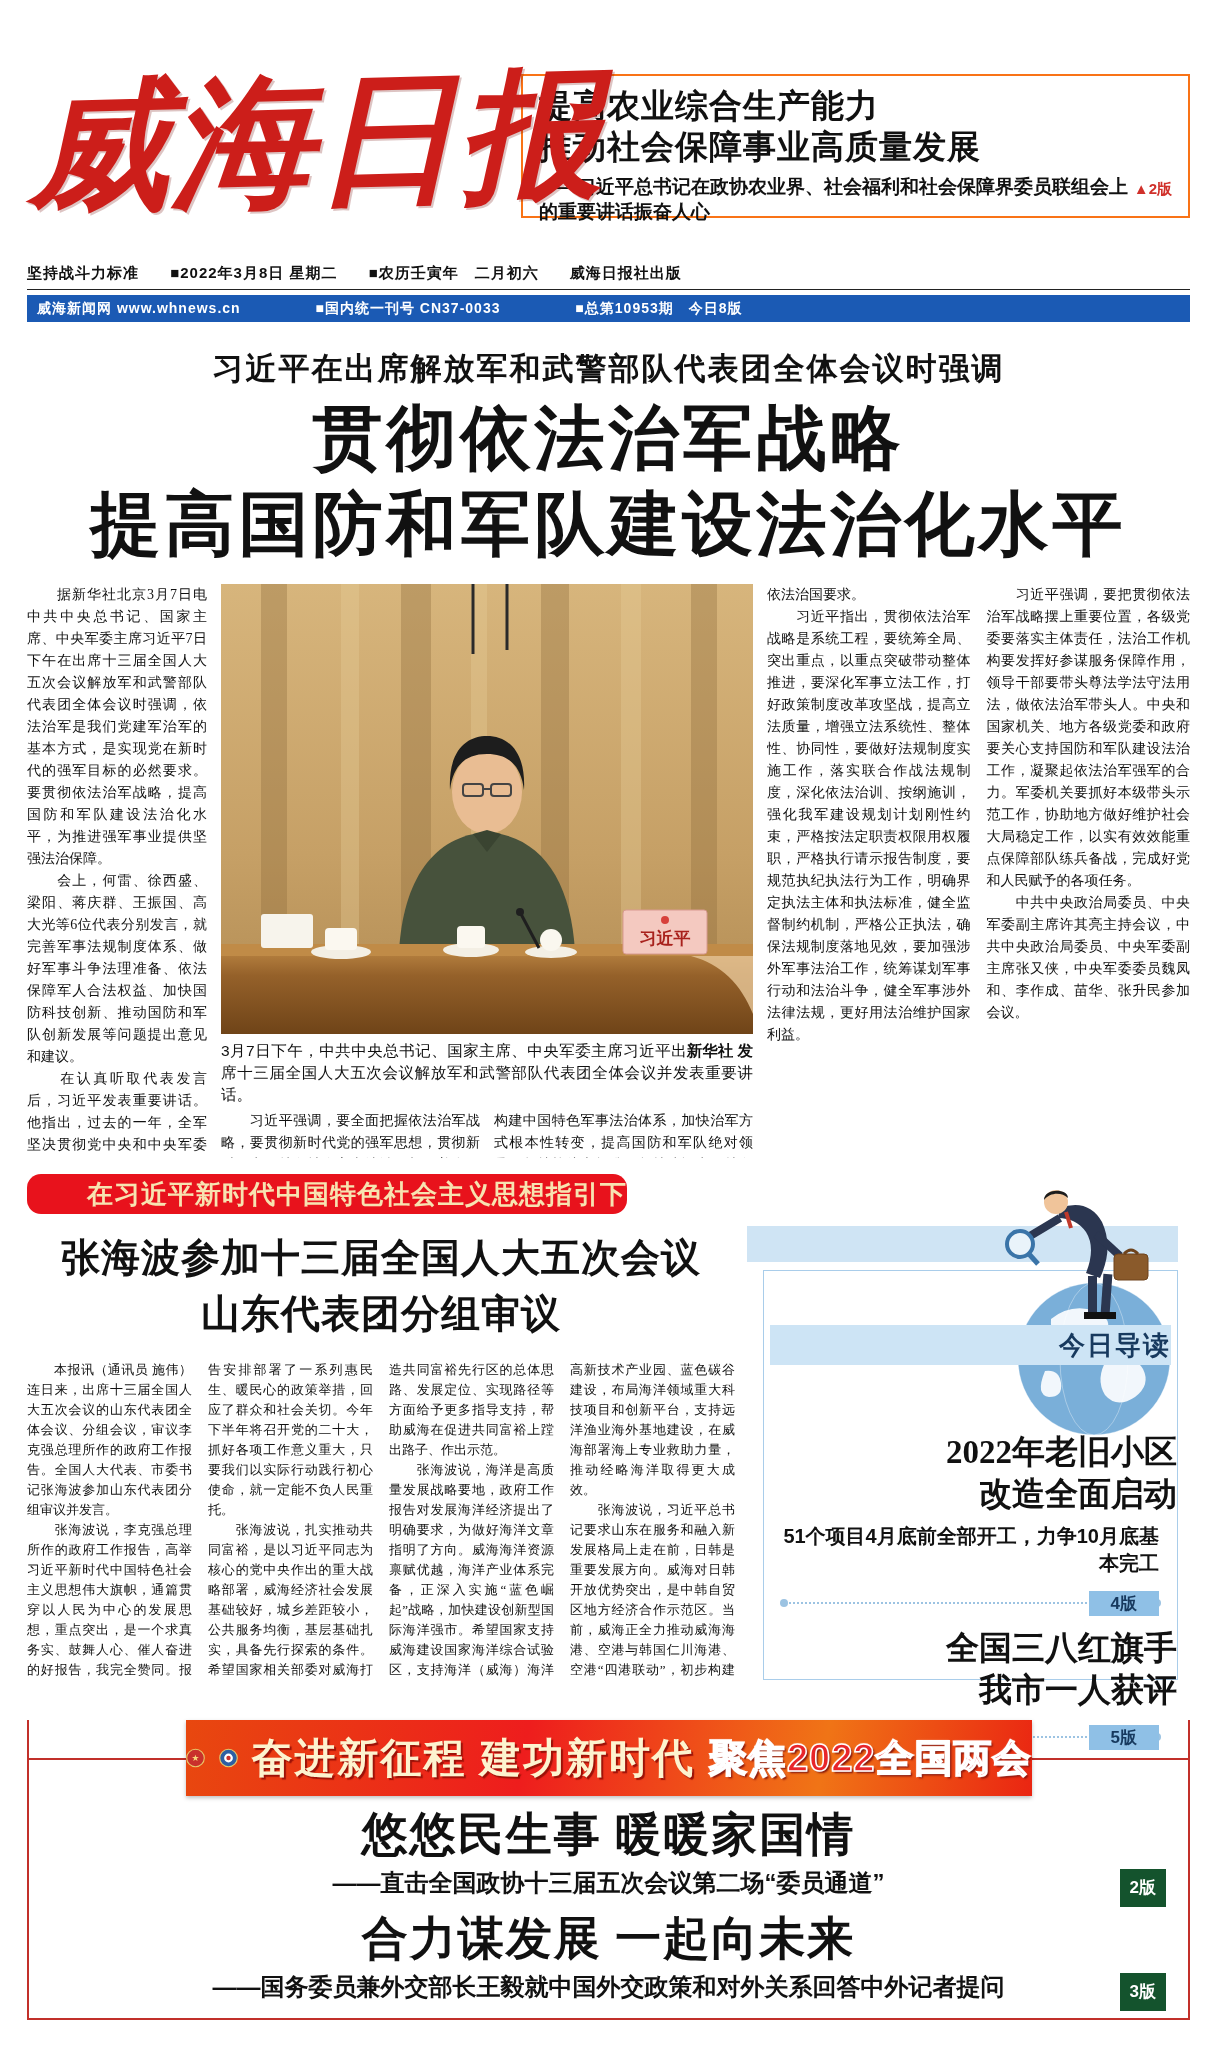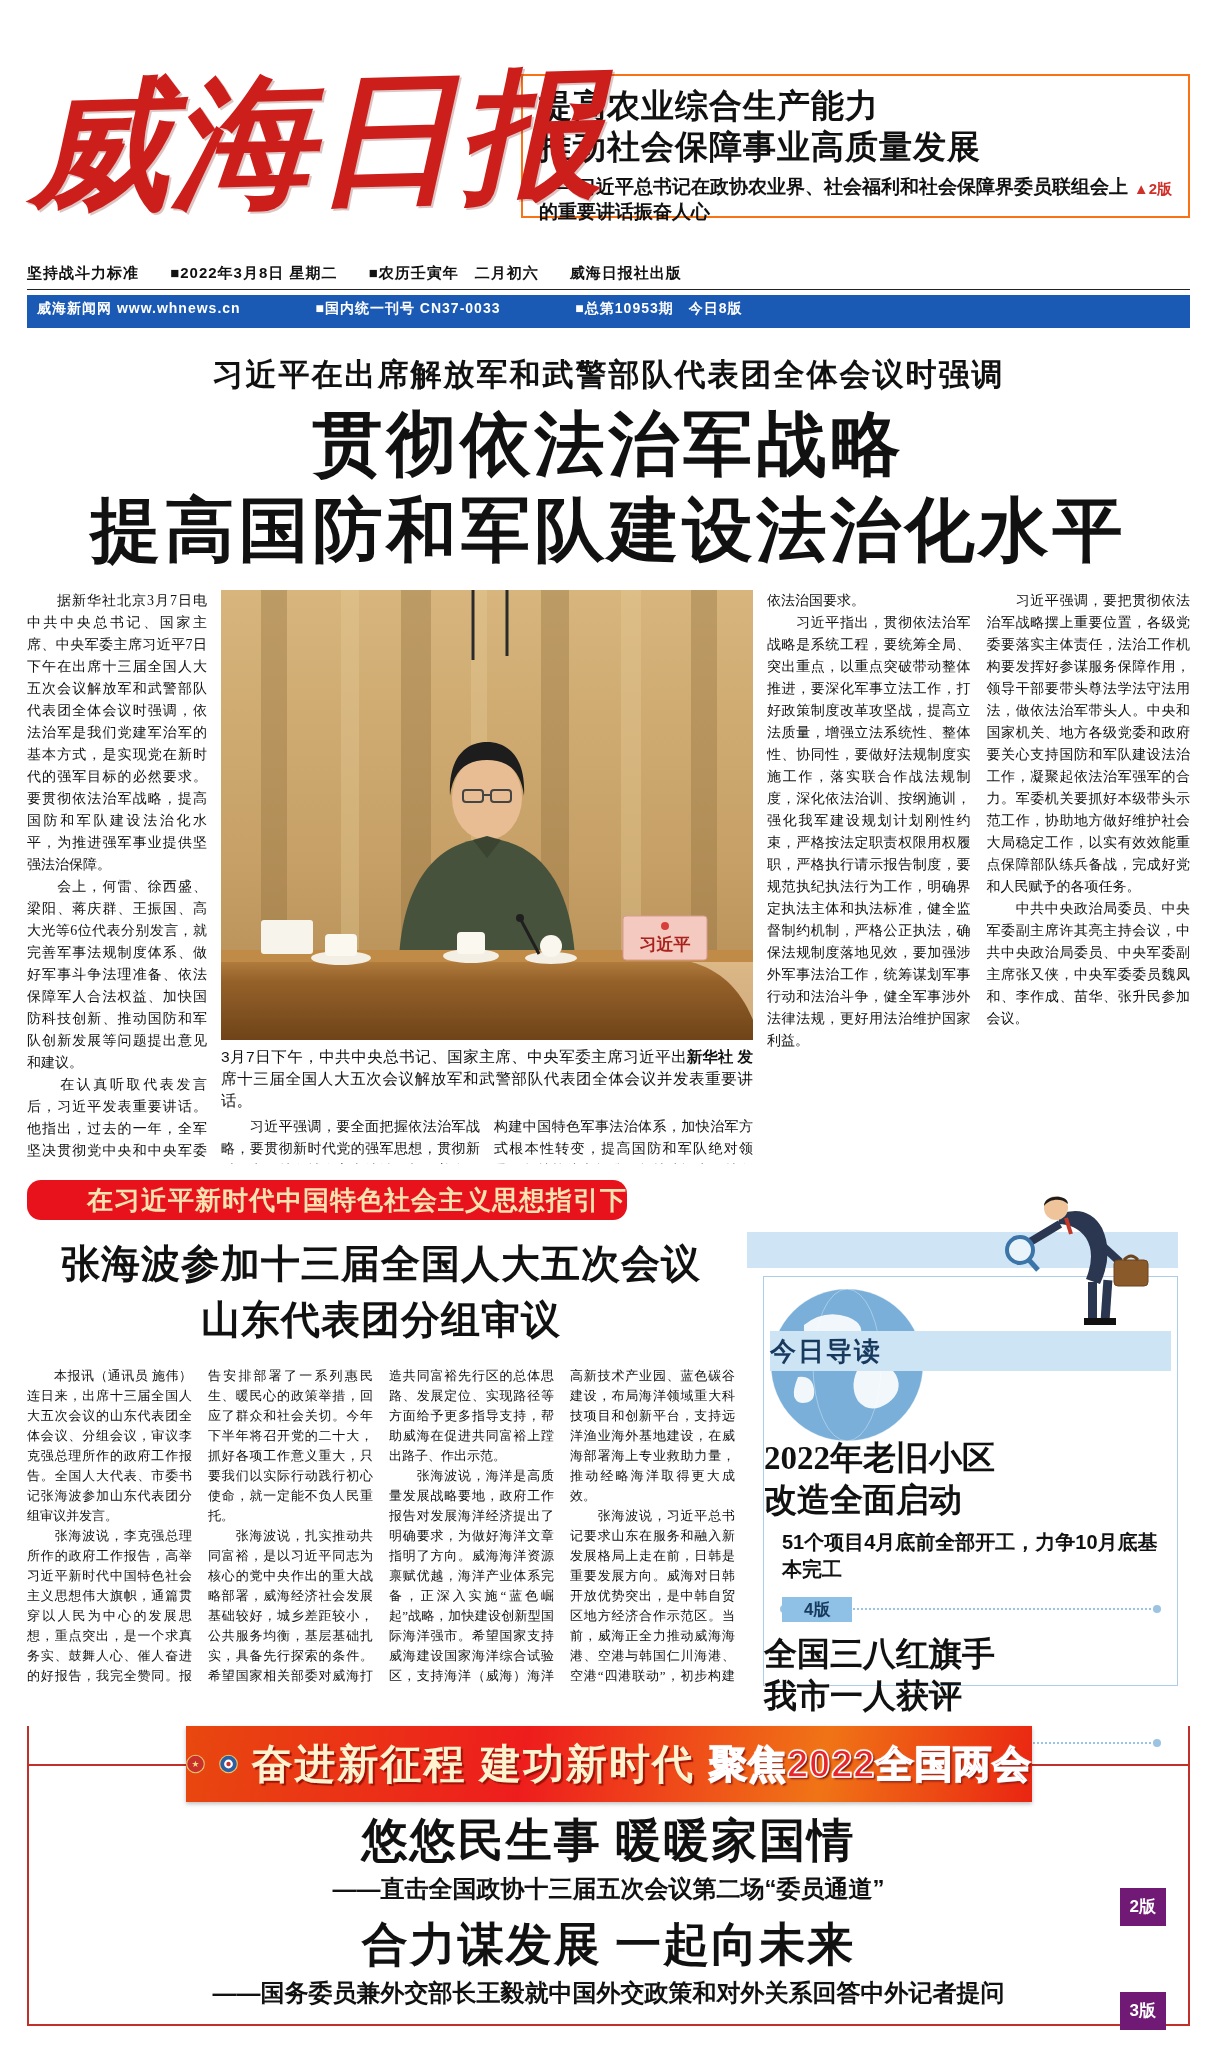--- a/index.html
+++ b/index.html
@@ -17,21 +17,21 @@
   .topbox { flex:1; margin-left:14px; margin-top:28px; border:2px solid #f97316; height:144px;
             padding:10px 16px 6px; }
   .topbox-h { font-family:"Liberation Serif","DejaVu Serif",serif; font-weight:bold;
               font-size:33px; line-height:41px; letter-spacing:1px; }
   .topbox-sub { font-size:19px; line-height:25px; margin-top:6px; font-weight:bold; }
   .topbox-ref { color:#d0302a; font-size:15px; font-weight:bold; float:right; margin-top:2px; }
 
   .dateline { margin-top:10px; font-size:15px; font-weight:bold; letter-spacing:1px;
               padding-bottom:6px; border-bottom:1px solid #222; }
   .dateline span { margin-right:26px; }
-  .infobar { margin-top:5px; background:#1b5ab4; color:#fff; height:33px; line-height:27px;
+  .infobar { margin-top:5px; background:#1b5ab4; color:#fff; height:27px; line-height:27px;
              font-size:14px; font-weight:bold; padding:0 10px; letter-spacing:1px; }
   .infobar span { margin-right:70px; }
 
   
   .kicker { text-align:center; font-size:31px; font-weight:bold; margin-top:26px;
             letter-spacing:2px; }
   .headline { text-align:center; font-family:"Liberation Serif","DejaVu Serif",serif;
               font-weight:bold; font-size:70px; line-height:86px; letter-spacing:4px;
               margin-top:6px; }
   .lead-body { display:flex; margin-top:16px; height:574px; overflow:hidden; }
@@ -54,21 +54,21 @@
               font-weight:bold; font-size:39px; line-height:56px; margin-top:16px;
               letter-spacing:1px; }
   .second-body { margin-top:18px; height:330px; overflow:hidden; column-count:4;
                  column-gap:16px; font-size:13px; line-height:20px; }
 
   .sidebar { flex:1; position:relative; margin-left:12px; }
   .sb-bluebar { position:absolute; top:52px; left:0; right:12px; height:36px;
                 background:#cfe4f4; }
   .sb-man { position:absolute; top:0; right:30px; width:170px; height:148px; z-index:3; }
   .sb-box { position:absolute; top:96px; left:16px; right:12px; height:410px;
-            border:1px solid #a9cdea; text-align:left; }
+            border:1px solid #a9cdea; text-align:right; }
   .sb-globe { margin-top:8px; }
   .sb-label { position:relative; z-index:2; margin:-118px 6px 0; background:#cde4f5;
               height:40px; line-height:40px; font-size:26px; font-weight:bold; color:#17395e;
               letter-spacing:2px; }
   .sb-title { font-family:"Liberation Serif","DejaVu Serif",serif; font-weight:bold;
               font-size:33px; line-height:42px; }
   .sb-title-1 { margin-top:66px; }
   .sb-sub { font-size:20px; line-height:27px; font-weight:bold; margin-top:8px; padding:0 18px; }
   .sb-pagerow { position:relative; margin:14px 18px 0; height:24px; }
   .sb-dots { position:absolute; left:0; right:0; top:11px; border-top:2px dotted #9cc3e2; }
@@ -91,21 +91,21 @@
                    box-shadow:0 2px 4px rgba(0,0,0,.25); }
   .bb-text1 { font-size:41px; font-weight:bold; color:#fdf3cf; letter-spacing:2px;
               text-shadow:2px 2px 1px #9c1208; white-space:nowrap; }
   .bb-text2 { font-size:38px; font-weight:bold; color:#e8252a; letter-spacing:1px;
               -webkit-text-stroke:1.5px #ffffff;
               text-shadow:0 0 2px #fff,2px 2px 2px #7d0d06; white-space:nowrap; }
   .bottom-item { text-align:center; }
   .bi-h { font-family:"Liberation Serif","DejaVu Serif",serif; font-weight:bold; font-size:46px;
           line-height:58px; margin-top:10px; letter-spacing:2px; }
   .bi-sub { position:relative; font-size:24px; font-weight:bold; line-height:34px; margin-top:2px; }
-  .page-badge { position:absolute; right:22px; top:16px; background:#701a75; color:#fff;
+  .page-badge { position:absolute; right:22px; top:3px; background:#14532d; color:#fff;
                 font-size:17px; font-weight:bold; padding:2px 10px; }
 </style>
 </head>
 <body>
 
 <div class="page">
 
   <div class="header-row">
     <div class="masthead">威海日报</div>
     <div class="topbox">

